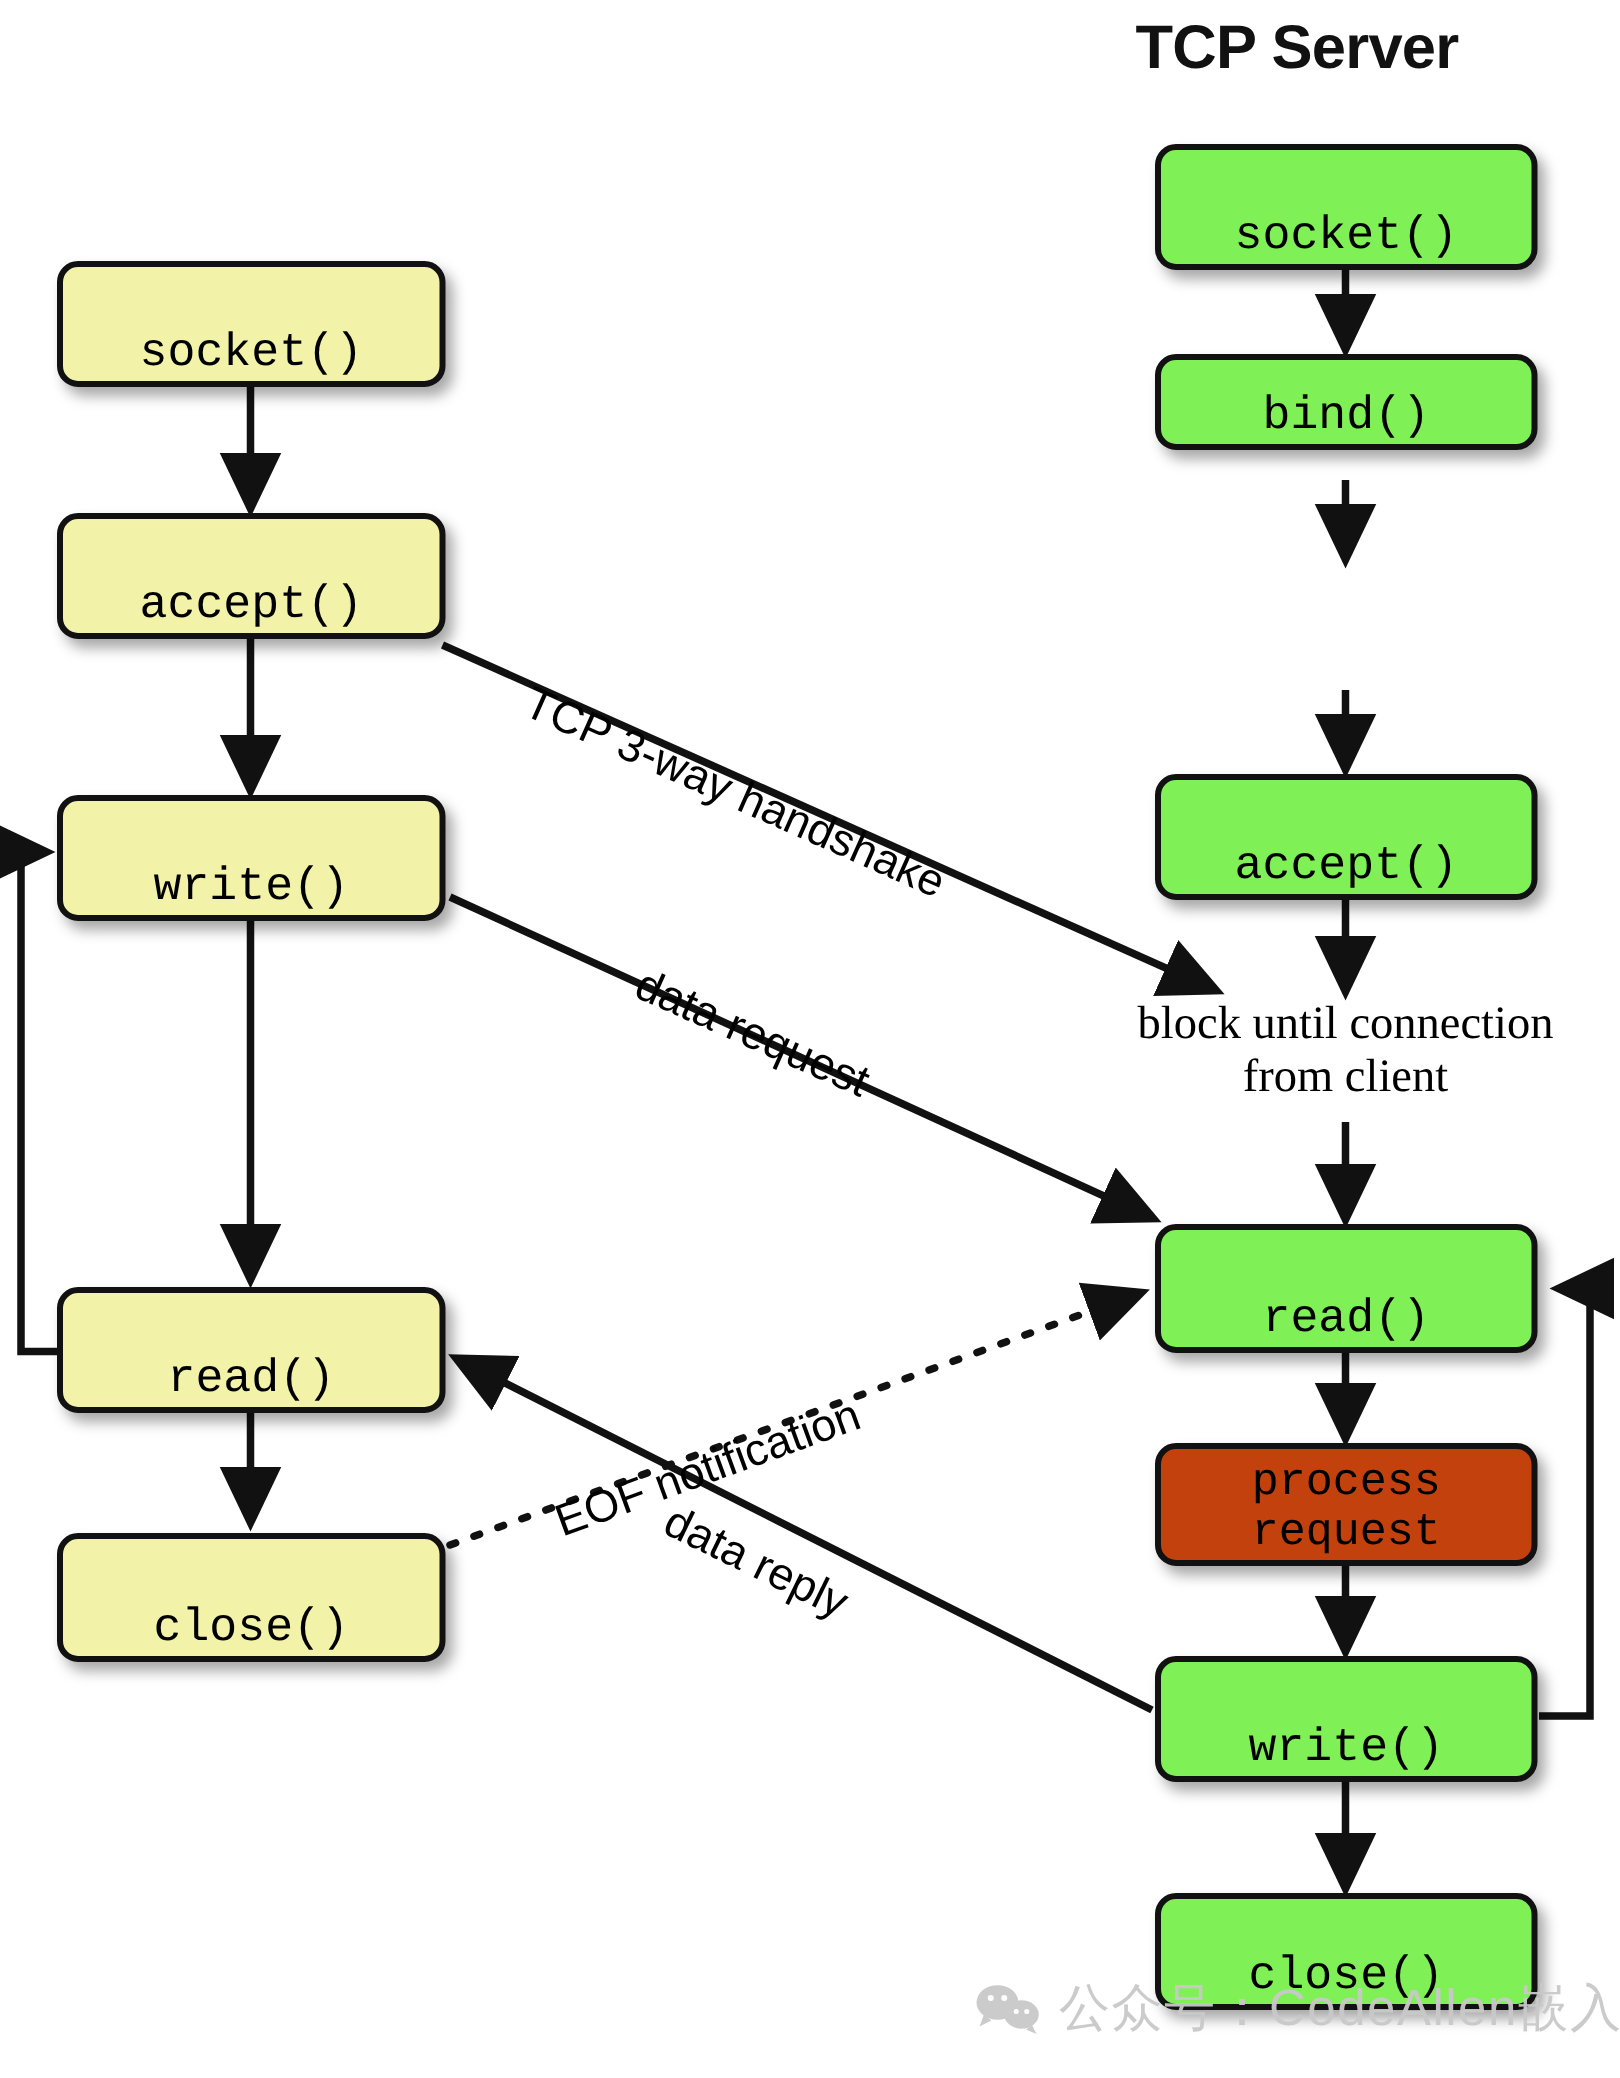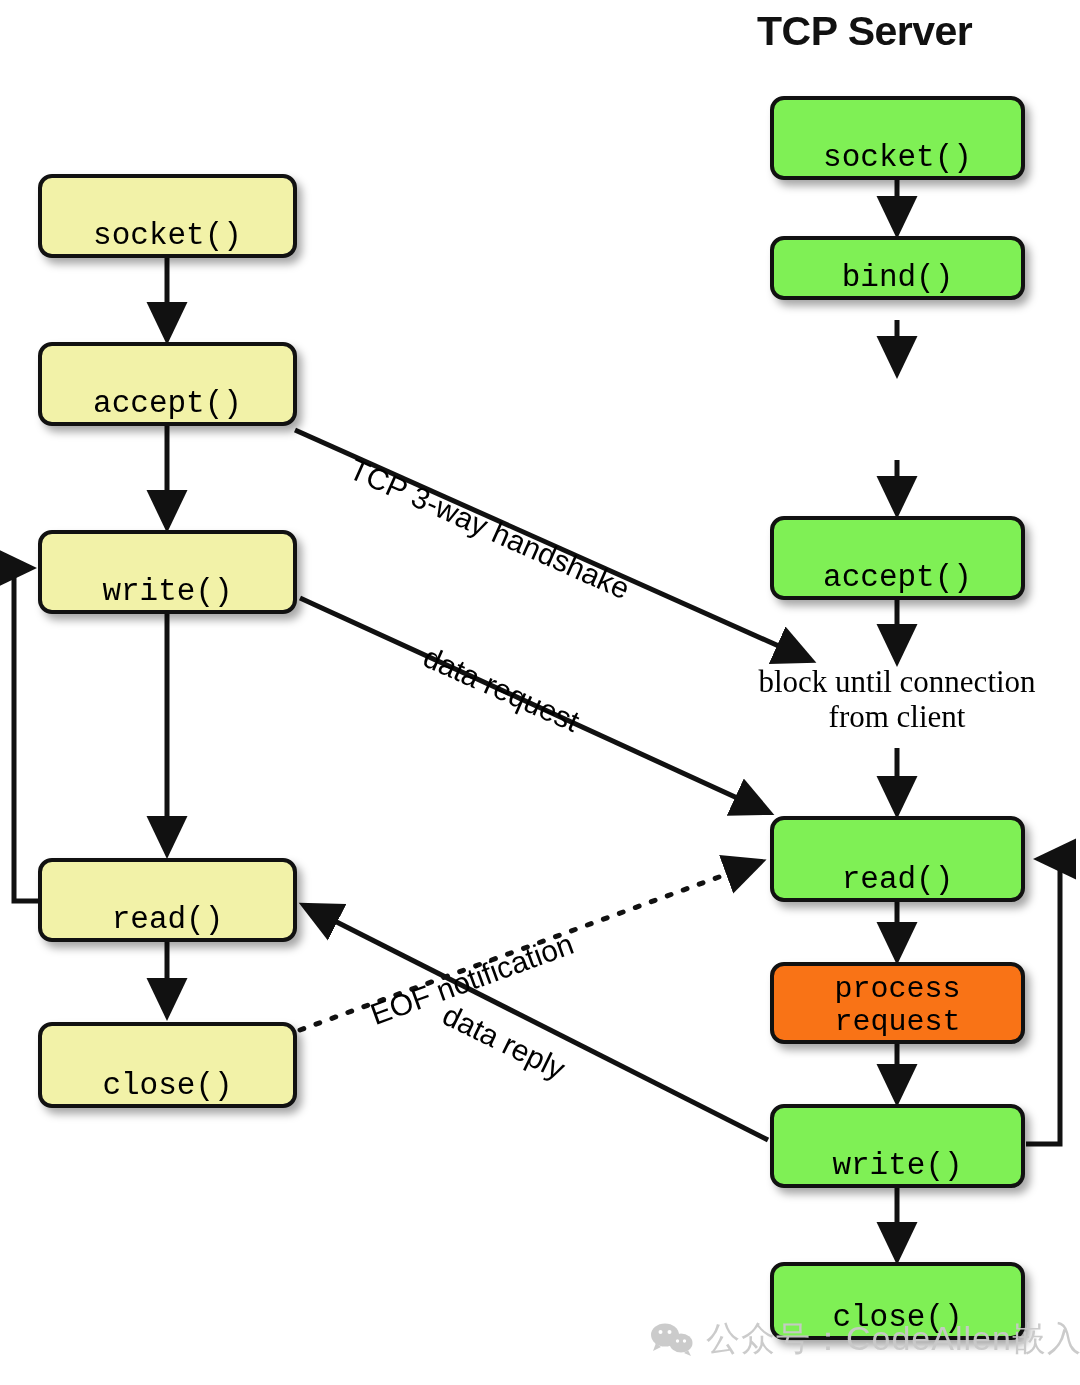--- a/index.html
+++ b/index.html
@@ -38,21 +38,21 @@
     justify-content: center;
     font-size: 31px;
     color: #000000;
     box-shadow: 5px 6px 9px rgba(0,0,0,0.35);
     text-align: center;
     line-height: 1.12;
     font-family: Liberation Mono, monospace;
   }
   .node.client { background: #f2f2a8; }
   .node.server { background: #7ff055; }
-  .node.plain  { background: #f97316; }
+  .node.plain  { background: #c2410c; }
 
   .plaintext {
     position: absolute;
     font-size: 31px;
     color: #000000;
     text-align: center;
     line-height: 1.14;
     white-space: nowrap;
     font-family: Liberation Serif, serif;
   }

